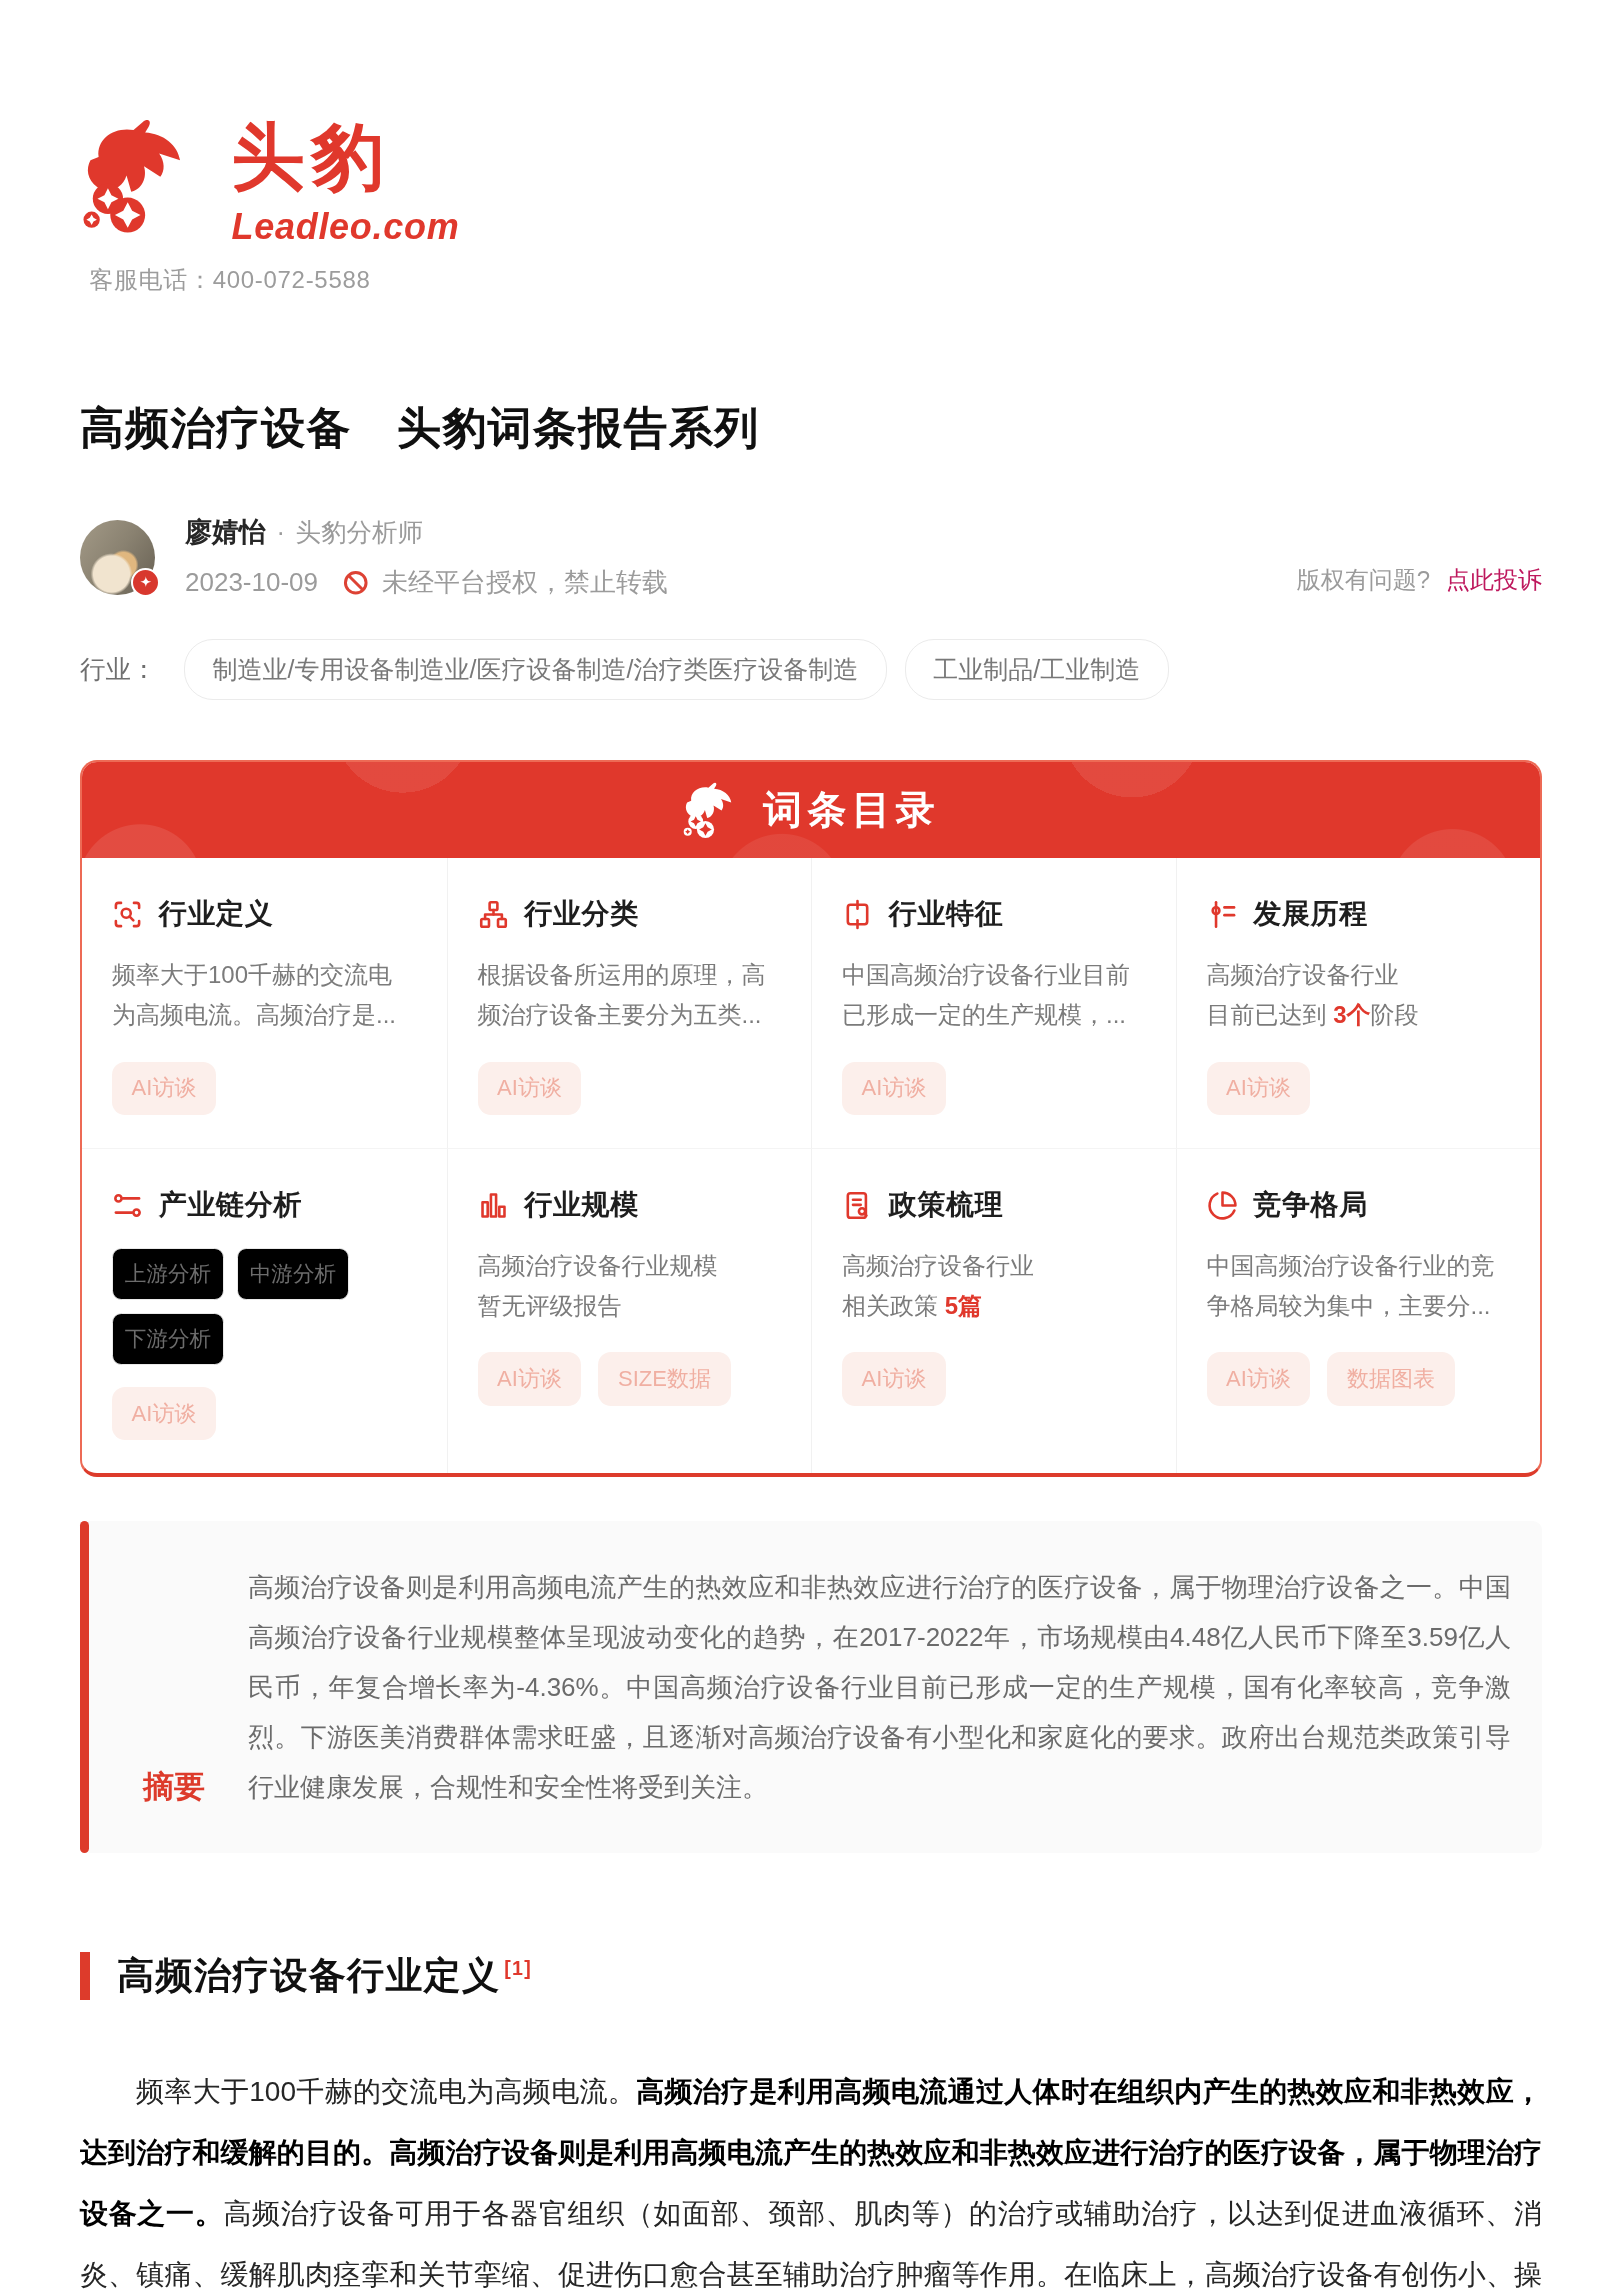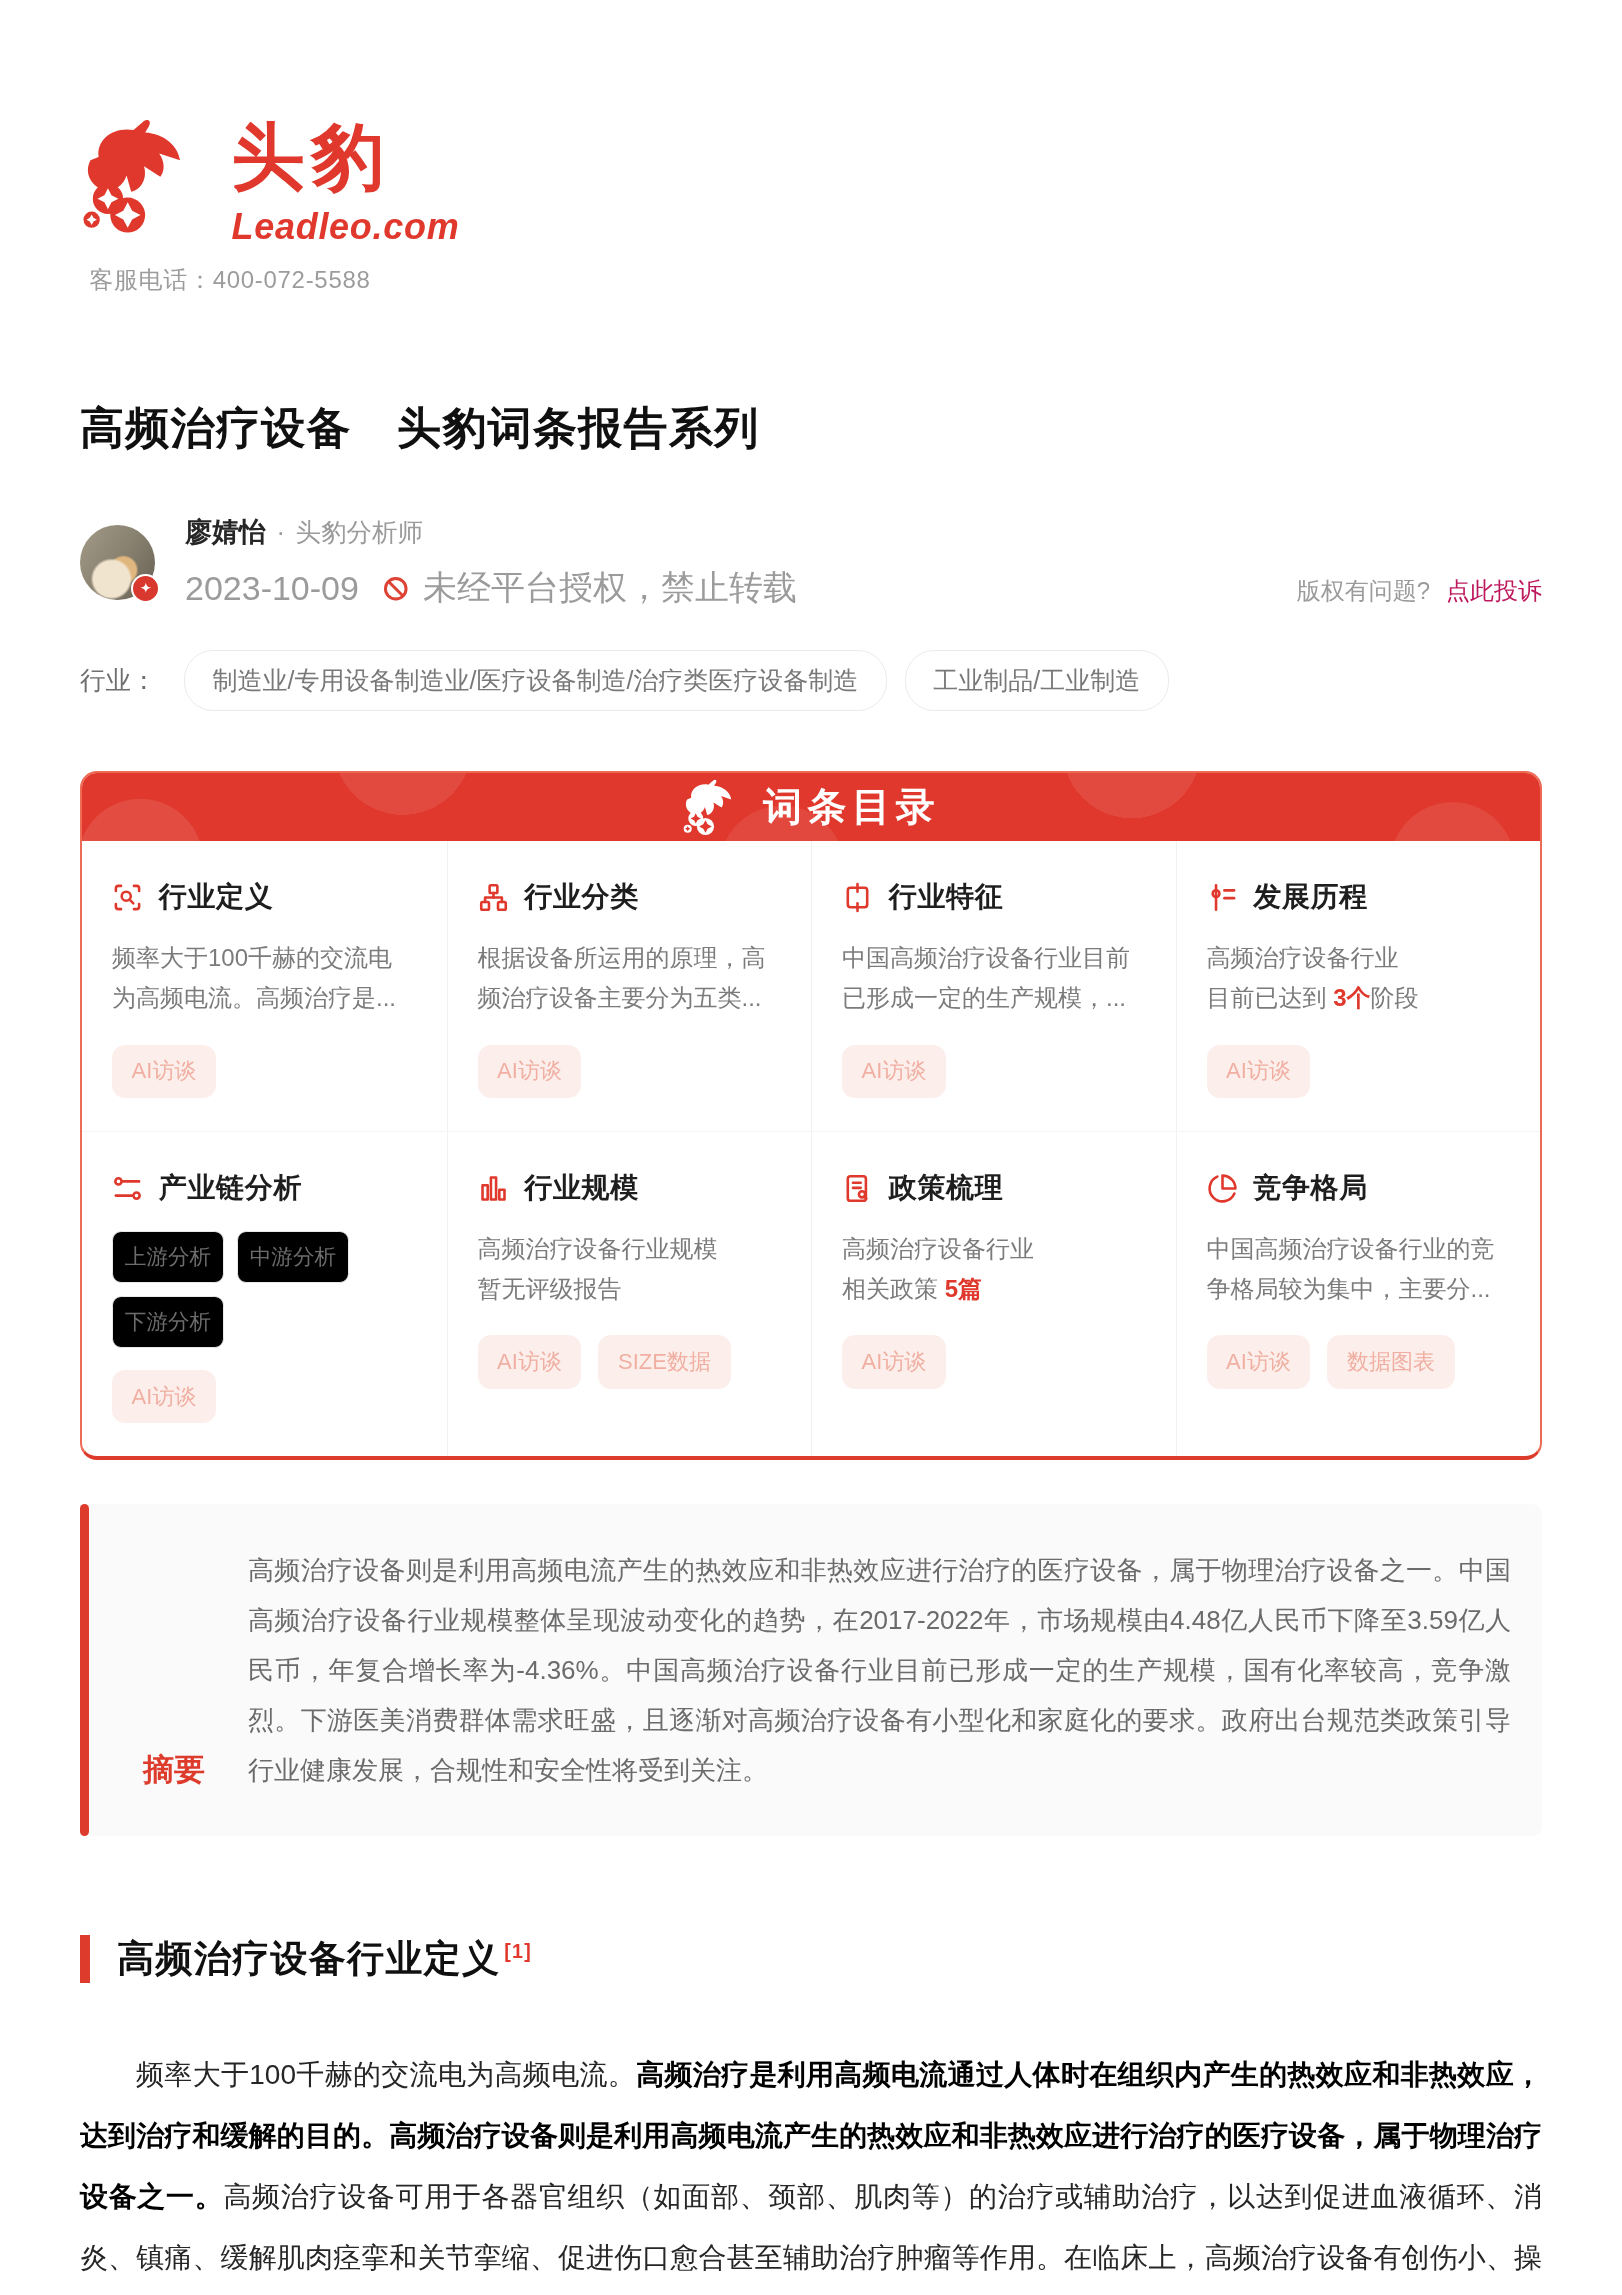--- a/index.html
+++ b/index.html
@@ -34,41 +34,41 @@
   }
   .avatar-badge {
     position:absolute; right:-5.2px; bottom:-2.6px; width:29px; height:29px; border-radius:50%;
     background:#d8382e; border:2.6px solid #fff; color:#fff;
     display:flex; align-items:center; justify-content:center; font-size:14.4px; line-height:1;
   }
   .author-info { margin-left:30px; }
   .author-name-row { font-size:27px; display:flex; align-items:baseline; gap:10.5px; }
   .author-name { font-weight:800; color:#262626; }
   .author-sep, .author-role { color:#9b9b9b; font-size:25.5px; }
-  .author-meta-row { margin-top:15.7px; display:flex; align-items:center; gap:13px; font-size:34px; color:#9b9b9b; }
+  .author-meta-row { margin-top:15.7px; display:flex; align-items:center; gap:13px; font-size:26px; color:#9b9b9b; }
   .no-repost-icon { width:27.5px; height:27.5px; margin-left:10.5px; flex-shrink:0; }
   .copyright { font-size:24px; color:#9b9b9b; padding-bottom:3.9px; }
   .copyright .complain { color:#be185d; margin-left:9.2px; cursor:pointer;text-align:center; }
 
   
   .industry-row { margin-top:39px; display:flex; align-items:center; gap:27.5px; }
   .industry-label { font-size:25.5px; color:#6f6f6f; }
   .industry-tags { display:flex; gap:18px; }
   .industry-tags .tag {
     border:1.3px solid #ebebeb; border-radius:29px; padding:13px 27.5px;
     font-size:25px; color:#787878; background:#fff; white-space:nowrap;
   }
 
   
   .directory-card {
     margin-top:60px; border:2px solid #ED6A55; border-bottom:4.6px solid #DD3B2B;
     border-radius:17px; overflow:hidden; background:#fff;
   }
   .dir-banner {
-    height:68px; display:flex; align-items:center; justify-content:center; gap:18.3px;
+    height:96px; display:flex; align-items:center; justify-content:center; gap:18.3px;
     background-color:#E0382C;
     background-image:
       radial-gradient(circle at 4% 130%,  rgba(255,255,255,.10) 0 62px,  rgba(255,255,255,0) 63px),
       radial-gradient(circle at 22% -40%, rgba(255,255,255,.09) 0 69px, rgba(255,255,255,0) 69px),
       radial-gradient(circle at 48% 140%, rgba(255,255,255,.08) 0 62px,  rgba(255,255,255,0) 63px),
       radial-gradient(circle at 72% -35%, rgba(255,255,255,.09) 0 69px, rgba(255,255,255,0) 69px),
       radial-gradient(circle at 94% 135%, rgba(255,255,255,.09) 0 62px,  rgba(255,255,255,0) 63px);
   }
   .dir-banner-logo { width:63px; height:64px; color:#ffffff; flex-shrink:0; }
   .dir-banner-title { font-size:39px; font-weight:900; color:#fff; letter-spacing:5.2px; }

